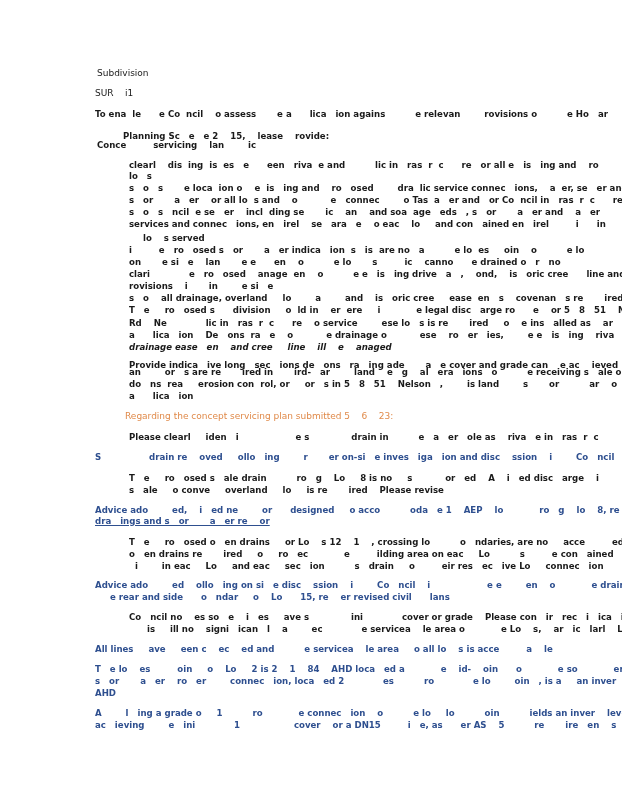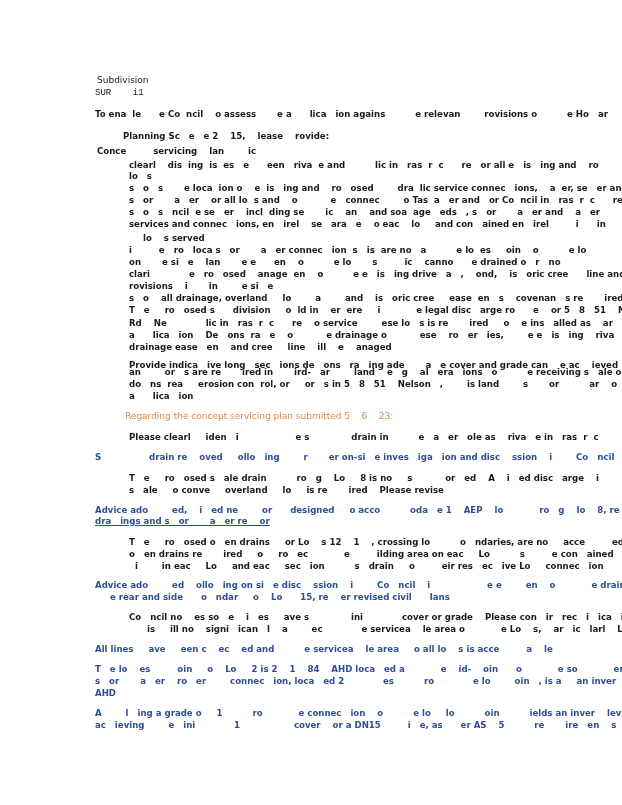--- a/index.html
+++ b/index.html
@@ -9,45 +9,45 @@
   .b { font-weight: bold; }
   .n { font-weight: normal; }
   .blue { color: #2e4f8f; }
   .orange { color: #e08a4a; margin-left: 30px; }
   .sm { font-size: 9px; }
 </style>
 </head>
 <body>
 
 <div>
-  <div class="ln sm n" style="left:97px;top:68px;margin-top:7px;">Subdivision</div>
-  <div class="ln sm n" style="left:95px;top:88px;font-family:Liberation Mono, monospace;">SUR    i1</div>
+  <div class="ln sm n" style="left:97px;top:68px;">Subdivision</div>
+  <div class="ln sm n" style="left:95px;top:88px;">SUR    i1</div>
 
   <div class="ln b" style="left:95px;top:109px;">To ena  le      e Co  ncil    o assess       e a      lica   ion agains          e relevan        rovisions o          e Ho   ar        n</div>
   <div class="ln b" style="left:95px;top:131px;padding-left:28px;">Planning Sc   e   e 2    15,    lease    rovide:</div>
 
-  <div class="ln b" style="left:97px;top:140px;margin-top:6px;">Conce         servicing    lan        ic</div>
+  <div class="ln b" style="left:97px;top:140px;">Conce         servicing    lan        ic</div>
 
   <div>
     <div class="ln b" style="left:129px;top:160px;">clearl    dis  ing  is  es   e      een   riva  e and          lic in   ras  r  c      re   or all e   is   ing and    ro</div>
     <div class="ln b" style="left:129px;top:171px;">lo   s</div>
     <div class="ln b" style="left:129px;top:183px;">s   o   s       e loca  ion o    e  is   ing and    ro   osed        dra  lic service connec   ions,    a  er, se   er and</div>
     <div class="ln b" style="left:129px;top:195px;">s   or       a   er    or all lo  s and    o           e   connec        o Tas  a   er and   or Co  ncil in   ras  r  c      re</div>
     <div class="ln b" style="left:129px;top:207px;">s   o   s   ncil  e se   er    incl  ding se       ic    an    and soa  age   eds   , s   or       a   er and    a   er</div>
     <div class="ln b" style="left:129px;top:219px;">services and connec   ions, en   irel    se   ara   e    o eac    lo     and con   ained en   irel         i      in        e</div>
     <div class="ln b" style="left:129px;top:233px;padding-left:14px;">lo    s served</div>
-    <div class="ln b" style="left:129px;top:245px;">i         e   ro   loca s   or       a   er connec   ion  s   is  are no   a          e lo  es     oin    o          e lo</div>
+    <div class="ln b" style="left:129px;top:245px;">i         e   ro   osed s   or       a   er indica   ion  s   is  are no   a          e lo  es     oin    o          e lo</div>
     <div class="ln b" style="left:129px;top:257px;">on       e si   e    lan       e e      en    o          e lo       s         ic    canno      e drained o   r   no</div>
     <div class="ln b" style="left:129px;top:269px;">clari             e   ro   osed    anage  en    o          e e   is   ing drive   a   ,    ond,    is   oric cree      line and</div>
     <div class="ln b" style="left:129px;top:281px;">rovisions    i       in        e si   e</div>
     <div class="ln b" style="left:129px;top:293px;">s   o    all drainage, overland     lo        a        and    is   oric cree     ease  en   s    covenan   s re       ired</div>
     <div class="ln b" style="left:129px;top:305px;">T   e     ro   osed s      division     o  ld in    er  ere     i            e legal disc   arge ro      e    or 5   8   51    Nels</div>
     <div class="ln b" style="left:129px;top:318px;">Rd    Ne             lic in   ras  r  c      re    o service        ese lo   s is re       ired     o    e ins   alled as    ar    o</div>
     <div class="ln b" style="left:129px;top:330px;">a      lica   ion    De   ons  ra   e    o           e drainage o           ese    ro   er   ies,        e e   is   ing    riva   e</div>
-    <div class="ln b" style="left:129px;top:342px;">drainage ease   en    and cree     line    ill    e    anaged</div>
+    <div class="ln b" style="left:129px;top:342px;font-style:italic;">drainage ease   en    and cree     line    ill    e    anaged</div>
     <div class="ln b" style="left:129px;top:360px;">Provide indica   ive long   sec   ions de   ons   ra   ing ade       a   e cover and grade can    e ac    ieved</div>
     <div class="ln b" style="left:129px;top:367px;">an        or   s are re       ired in       ird-   ar        land    e   g    al   era   ions   o          e receiving s   ale or</div>
     <div class="ln b" style="left:129px;top:379px;">do   ns  rea     erosion con  rol, or     or   s in 5   8   51    Nelson   ,        is land        s       or          ar    o</div>
     <div class="ln b" style="left:129px;top:391px;">a      lica   ion</div>
   </div>
 
   <div class="ln sm n orange" style="left:95px;top:411px;">Regarding the concept servicing plan submitted 5    6    23:</div>
 
   <div>
     <div class="ln b" style="left:129px;top:432px;">Please clearl     iden   i                   e s              drain in          e   a   er   ole as    riva   e in   ras  r  c        re</div>

